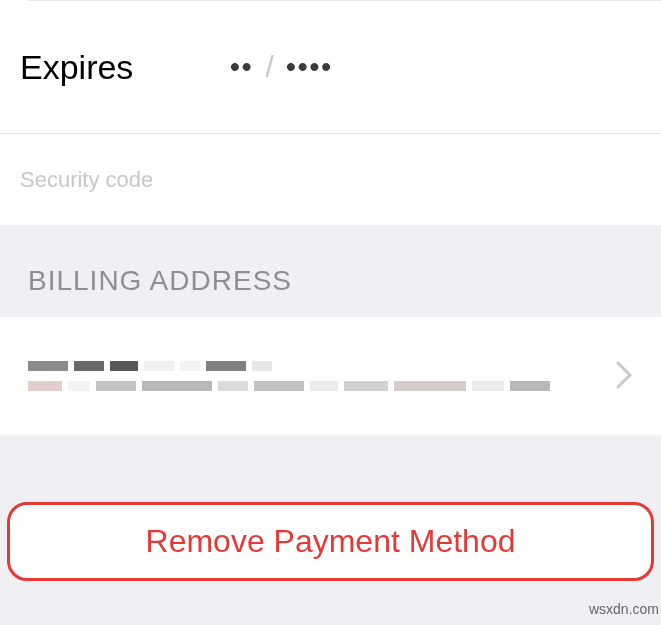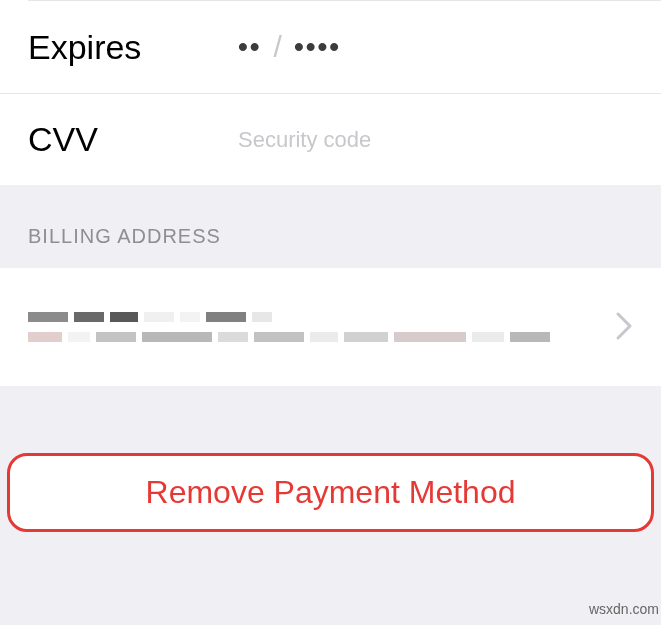--- a/index.html
+++ b/index.html
@@ -1,27 +1,27 @@
 <!DOCTYPE html>
 <html><head>
   <meta charset="utf-8">
   <style>
     * { margin: 0; padding: 0; box-sizing: border-box; }
     html, body { width: 661px; height: 625px; font-family: -apple-system, "Helvetica Neue", Helvetica, Arial, sans-serif; background: #efeff4; }
     .container { background: #efeff4; width: 100%; height: 100%; position: relative; }
 
     .form-section { background: #ffffff; }
-    .row { display: flex; align-items: center; padding: 0 28px; height: 92px; }
+    .row { display: flex; align-items: center; padding: 0 20px; height: 92px; margin-top: 20px; }
     .row + .row { border-top: 1px solid #e5e5ea; }
     .row .label { font-size: 34px; color: #000; font-weight: 400; width: 210px; }
     .row .value { font-size: 22px; color: #c7c7cc; }
     .expires-dots { font-size: 34px; color: #3c3c3c; display: flex; align-items: center; gap: 8px; }
     .dot-pair { letter-spacing: 2px; font-weight: 900; font-size: 28px; }
     .slash { color: #c7c7cc; font-size: 30px; margin: 0 4px; }
-    .section-header { padding: 40px 28px 20px 28px; font-size: 20px; letter-spacing: 1px; color: #8e8e93; }
+    .section-header { padding: 40px 28px 20px 28px; font-size: 28px; letter-spacing: 1px; color: #8e8e93; }
 
     .billing-row { background: #fff; padding: 26px 28px 26px 28px; position: relative; display: flex; align-items: center; min-height: 118px; }
     .billing-content { flex: 1; }
     .blur-line { display: flex; gap: 6px; margin: 10px 0; }
     .blur-block { height: 10px; background: #bca8a8; opacity: 0.7; }
     .chevron { color: #c7c7cc; font-size: 42px; font-weight: 200; padding-left: 10px; }
 
     .spacer { height: 70px; background: #efeff4; }
 
     .remove-wrap { background: #ffffff; padding: 18px 0; text-align: center; margin: 0 10px; outline: 3px solid #e53935; border-radius: 17px; }
@@ -41,21 +41,20 @@
     <div class="row">
       <span class="label">Expires</span>
       <span class="expires-dots">
         <span class="dot-pair">••</span>
         <span class="slash">/</span>
         <span class="dot-pair">••••</span>
       </span>
     </div>
 
     <div class="row">
-      <span class="label">CVV</span>
       <span class="value">Security code</span>
     </div>
   </div>
 
   <div class="section-header">BILLING ADDRESS</div>
 
   <div class="billing-row">
     <div class="billing-content">
       <div class="blur-line">
         <span class="blur-block" style="width:40px;background:#5a5a5a;"></span>

